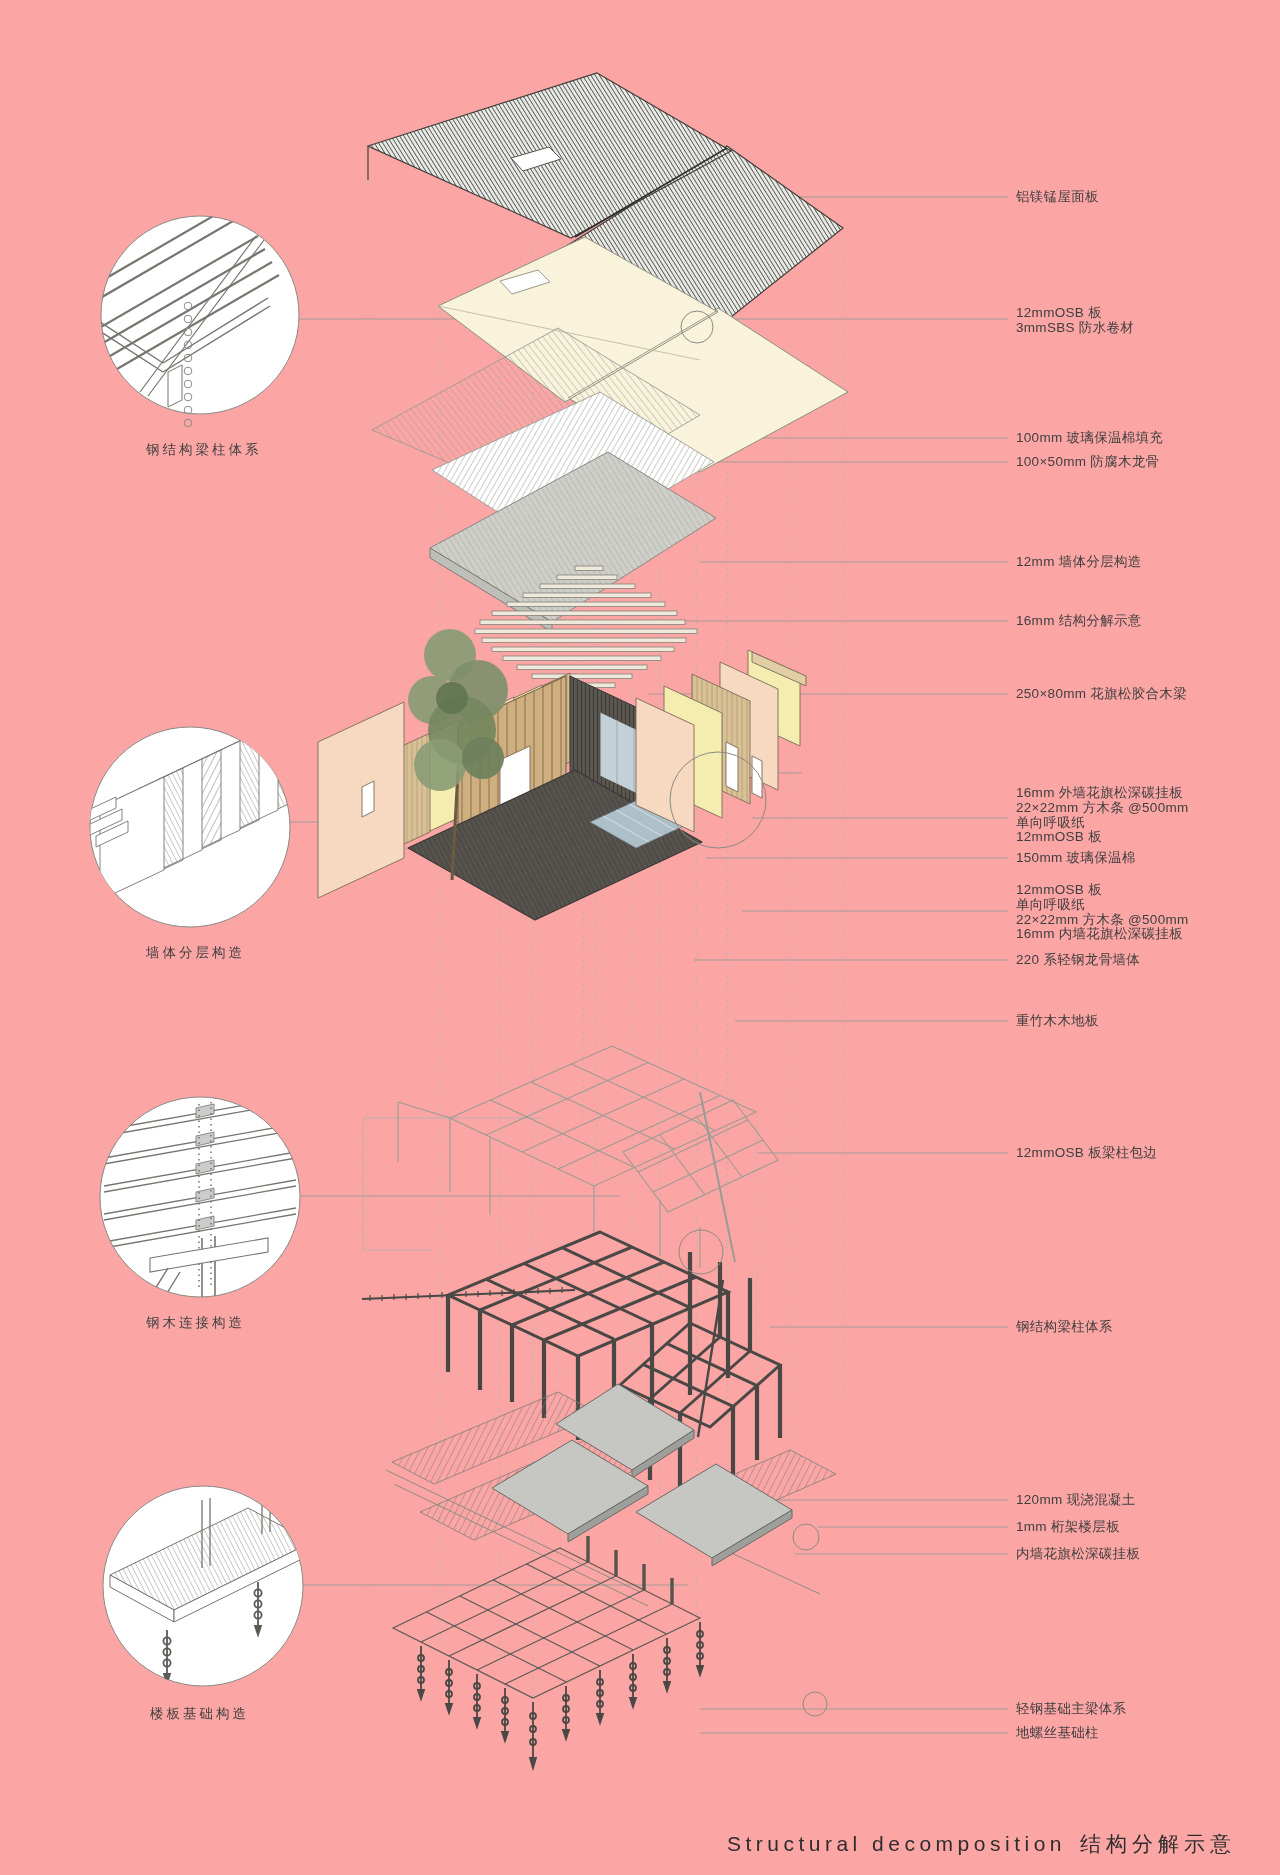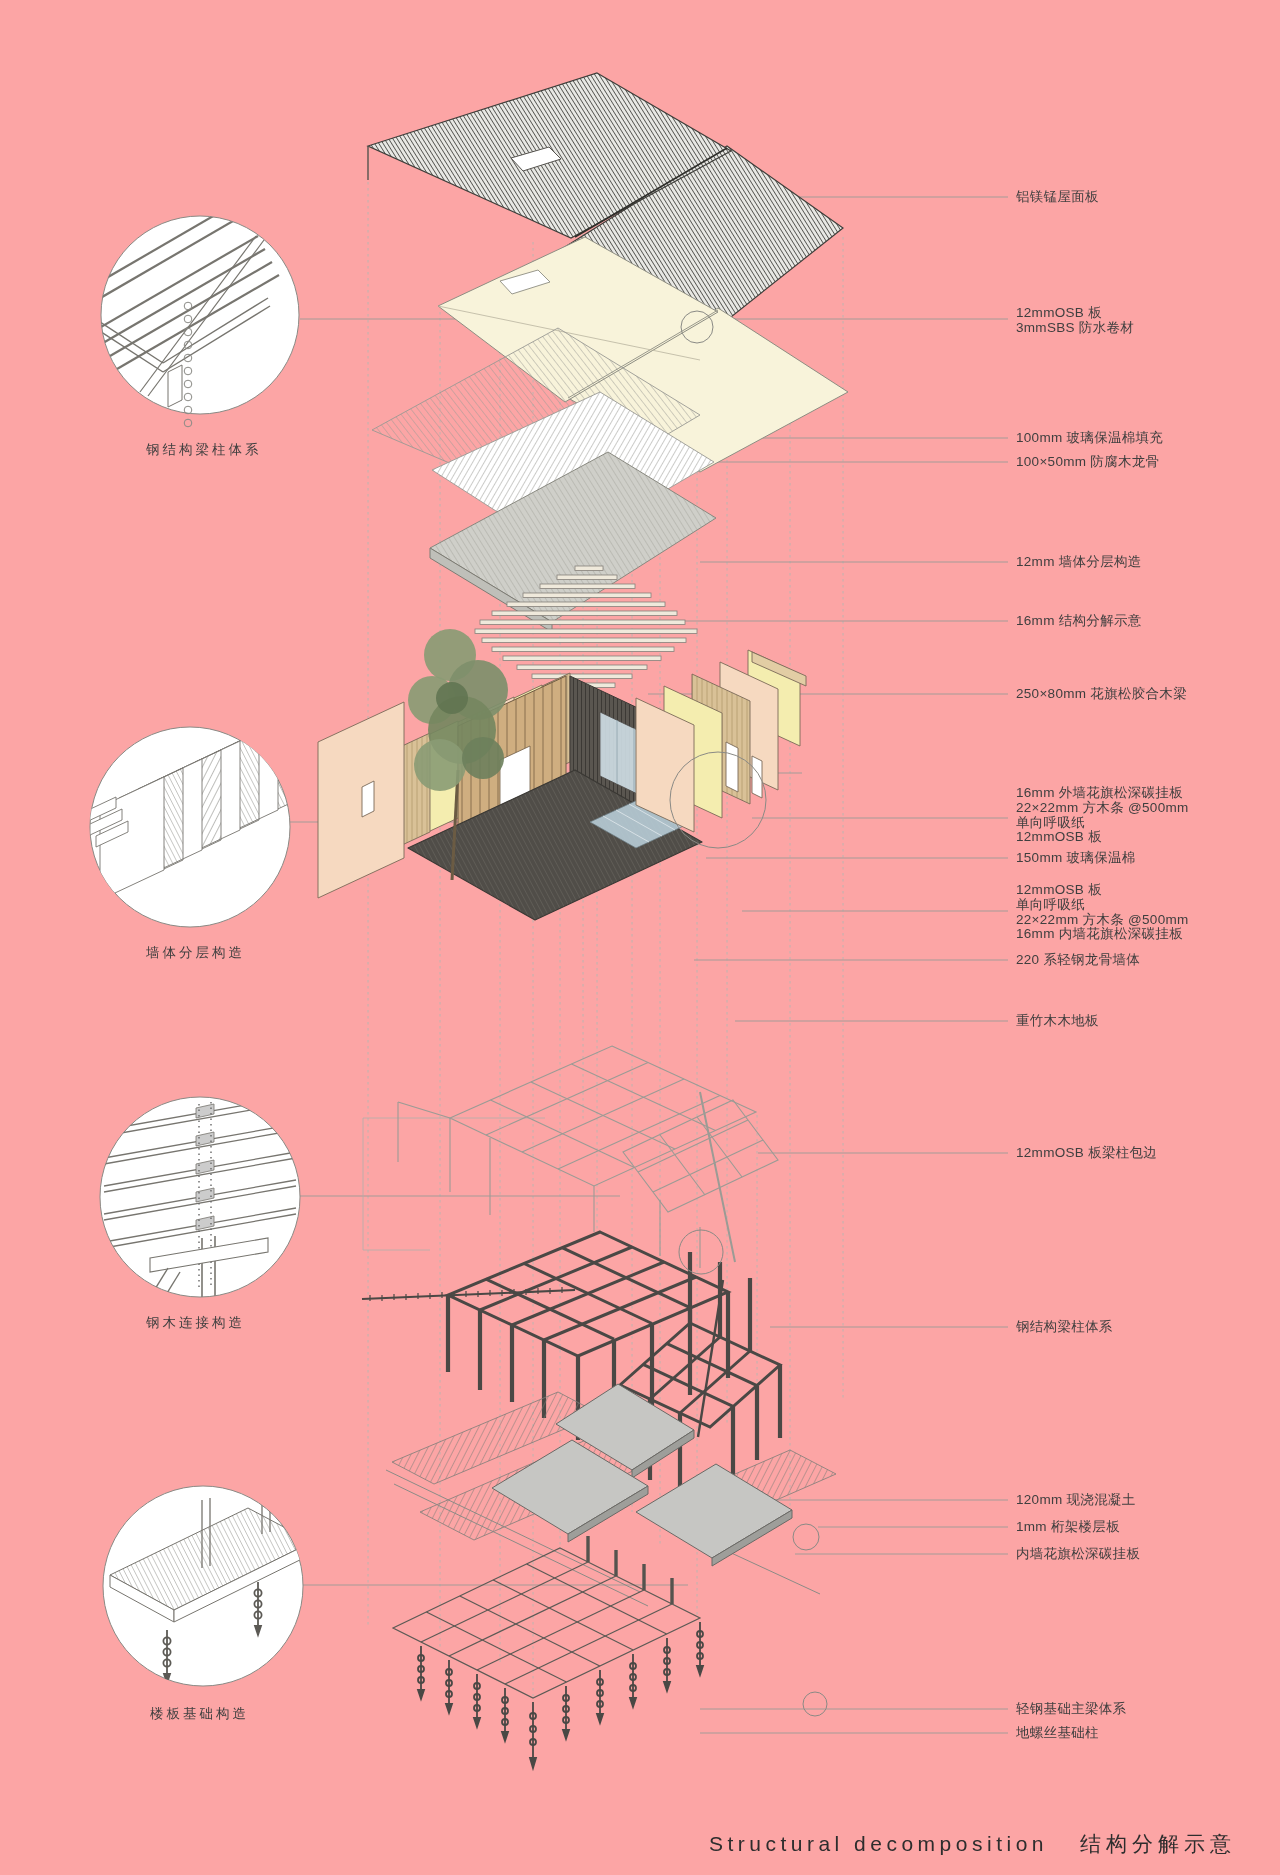--- a/index.html
+++ b/index.html
@@ -4,21 +4,21 @@
 <style>
   html,body{margin:0;padding:0;background:#ffffff;}
   #canvas{position:relative;width:1280px;height:1875px;background:#fca5a5;overflow:hidden;
           font-family:"Liberation Sans","DejaVu Sans",sans-serif;}
   svg{position:absolute;left:0;top:0;}
   .anno{position:absolute;left:1016px;font-size:13.5px;line-height:14.8px;color:#3f3f3f;
         white-space:pre-line;letter-spacing:.3px;}
   .callout-label{position:absolute;font-size:13.5px;color:#3f3f3f;letter-spacing:3px;}
   .title{position:absolute;top:1830px;right:44px;font-size:21px;color:#2d2d2d;white-space:nowrap;}
   .title .en{letter-spacing:4.5px;}
-  .title .zh{letter-spacing:5px;margin-left:32px;}
+  .title .zh{letter-spacing:5px;margin-left:14px;}
 </style>
 </head>
 <body>
 
 <div id="canvas">
 
 <svg width="1280" height="1875" viewBox="0 0 1280 1875">
   <defs>
     <pattern id="hatchRoof" width="3.6" height="3.6" patternUnits="userSpaceOnUse" patternTransform="rotate(-32)">
       <rect width="3.6" height="3.6" fill="#e8e8e4"></rect>

